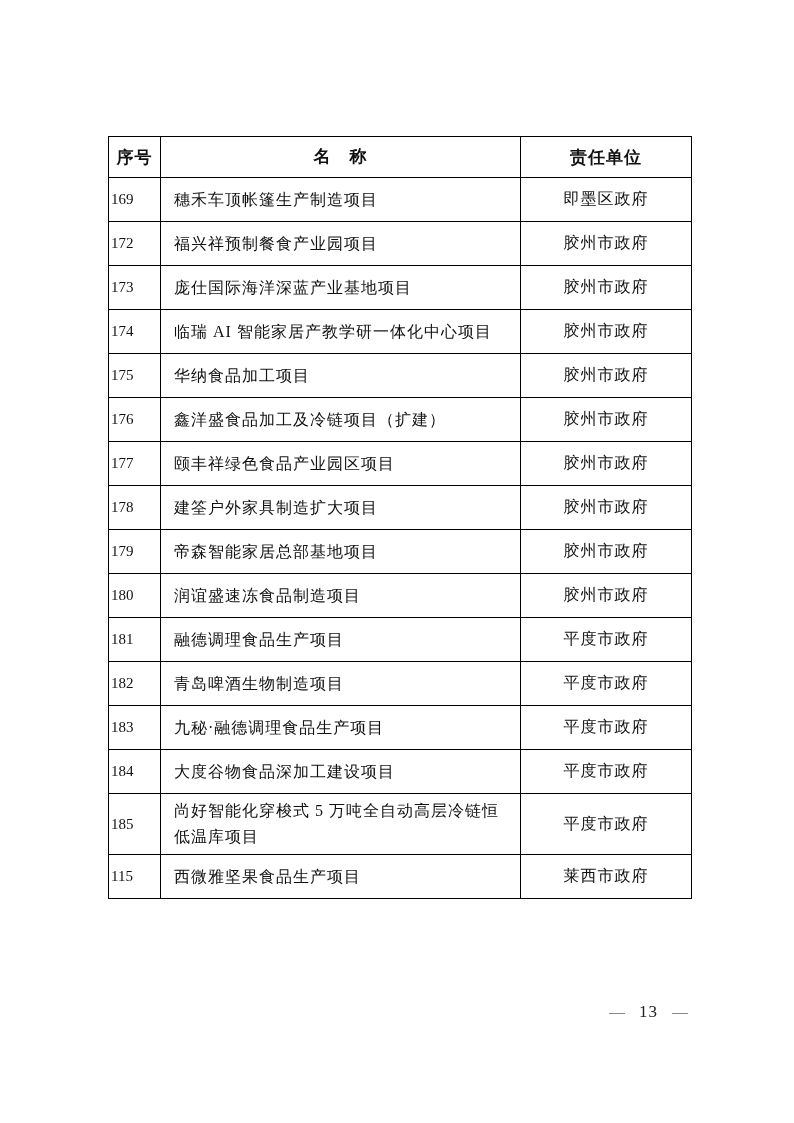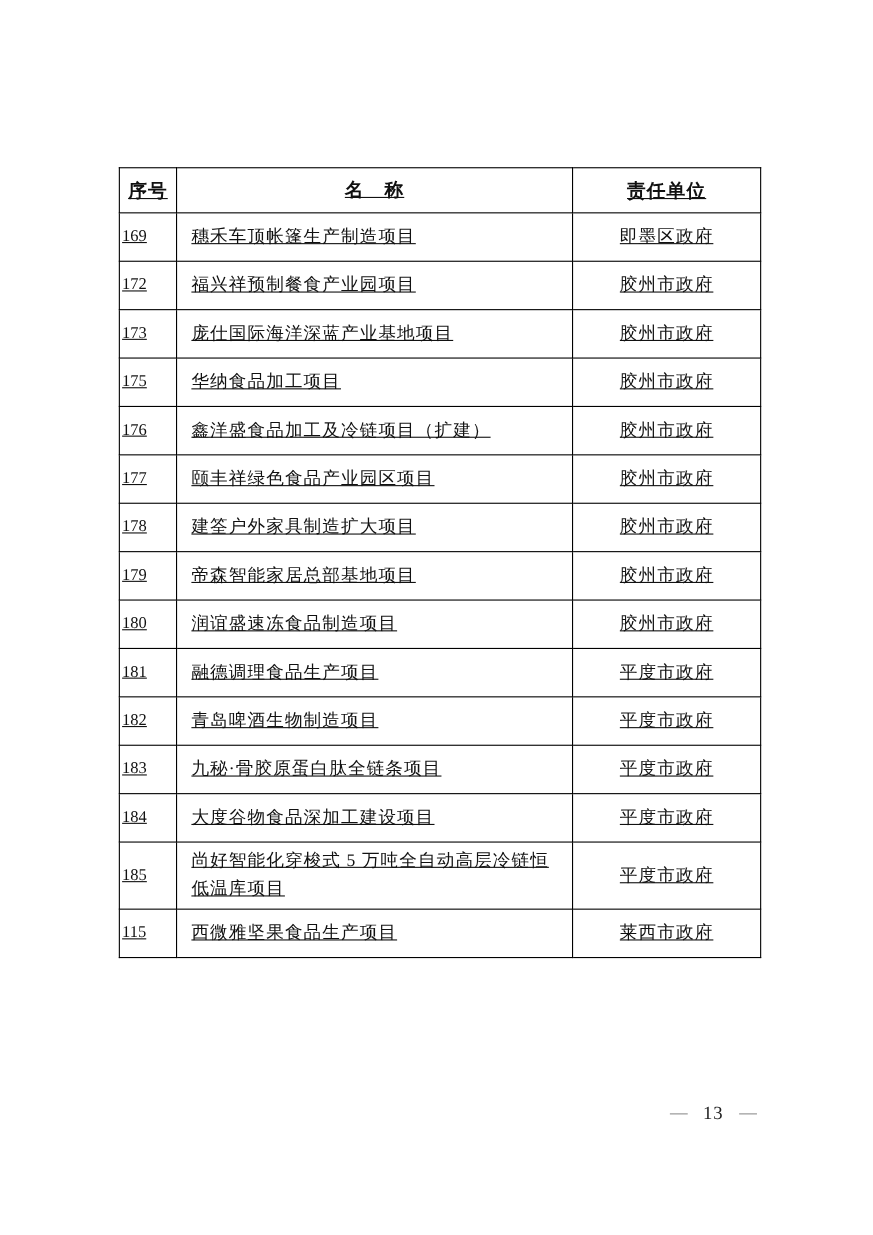--- a/index.html
+++ b/index.html
@@ -13,25 +13,24 @@
     height: 1123px;
     margin: 0 auto;
     background: #ffffff;
     font-family: "Liberation Serif", "DejaVu Serif", serif;
     color: #111111;
     overflow: hidden;
   }
   table.project-table {
     position: absolute;
     left: 108px;
-    top: 152px;
+    top: 136px;
     width: 583px;
     border-collapse: collapse;
     table-layout: fixed;
-    text-decoration: underline;
   }
   .project-table th,
   .project-table td {
     border: 1px solid #000000;
     vertical-align: middle;
     box-sizing: border-box;
   }
   .project-table thead tr {
     height: 41px;
   }
@@ -107,20 +106,25 @@
           <td class="col-serial">172</td>
           <td class="col-name">福兴祥预制餐食产业园项目</td>
           <td class="col-unit">胶州市政府</td>
         </tr>
         <tr>
           <td class="col-serial">173</td>
           <td class="col-name">庞仕国际海洋深蓝产业基地项目</td>
           <td class="col-unit">胶州市政府</td>
         </tr>
         <tr>
+          <td class="col-serial">174</td>
+          <td class="col-name">临瑞 AI 智能家居产教学研一体化中心项目</td>
+          <td class="col-unit">胶州市政府</td>
+        </tr>
+        <tr>
           <td class="col-serial">175</td>
           <td class="col-name">华纳食品加工项目</td>
           <td class="col-unit">胶州市政府</td>
         </tr>
         <tr>
           <td class="col-serial">176</td>
           <td class="col-name">鑫洋盛食品加工及冷链项目（扩建）</td>
           <td class="col-unit">胶州市政府</td>
         </tr>
         <tr>
@@ -148,21 +152,21 @@
           <td class="col-name">融德调理食品生产项目</td>
           <td class="col-unit">平度市政府</td>
         </tr>
         <tr>
           <td class="col-serial">182</td>
           <td class="col-name">青岛啤酒生物制造项目</td>
           <td class="col-unit">平度市政府</td>
         </tr>
         <tr>
           <td class="col-serial">183</td>
-          <td class="col-name">九秘·骨胶原蛋白肽全链条项目</td>
+          <td class="col-name">九秘·融德调理食品生产项目</td>
           <td class="col-unit">平度市政府</td>
         </tr>
         <tr>
           <td class="col-serial">184</td>
           <td class="col-name">大度谷物食品深加工建设项目</td>
           <td class="col-unit">平度市政府</td>
         </tr>
         <tr>
           <td class="col-serial">185</td>
           <td class="col-name">尚好智能化穿梭式 5 万吨全自动高层冷链恒低温库项目</td>

